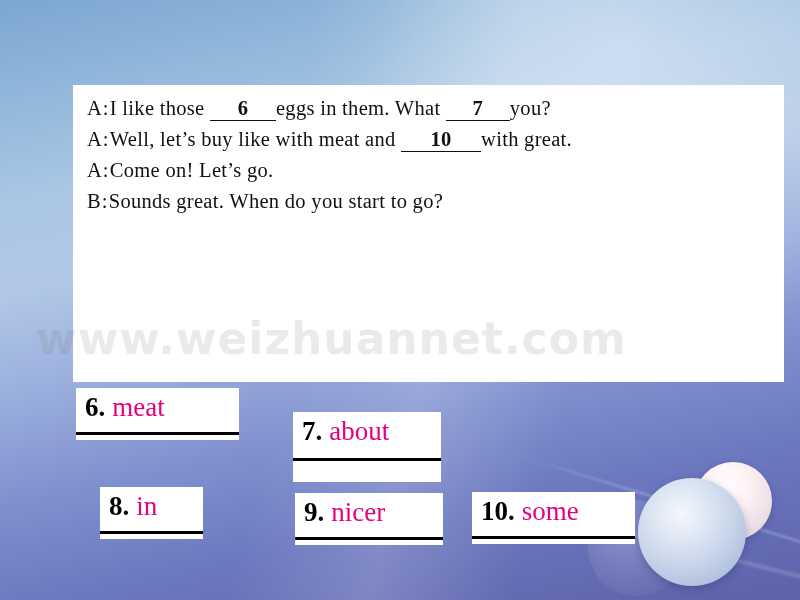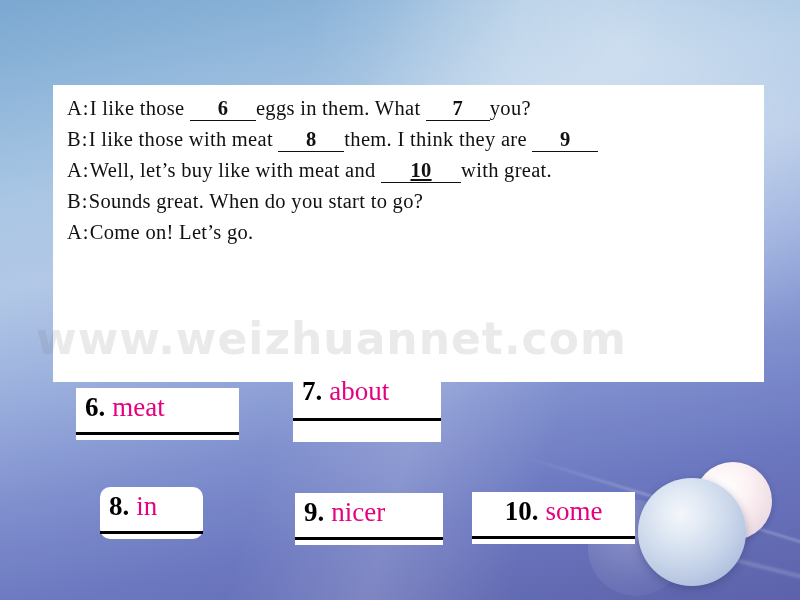--- a/index.html
+++ b/index.html
@@ -53,21 +53,21 @@
     background:
       radial-gradient(circle at 40% 33%, #f4f7fb 0%, #dfe8f3 26%, #c9d6ea 52%, #b4c3e0 74%, #9fb0d6 92%, #8f9ecb 100%);
     box-shadow:0 3px 9px rgba(40,40,90,.30);
   }
   #sphere-ghost{
     left:588px;top:500px;width:96px;height:96px;
     background:radial-gradient(circle at 42% 36%, rgba(255,255,255,.22) 0%, rgba(255,255,255,.07) 60%, rgba(255,255,255,0) 100%);
   }
   
   #content-panel{
-    position:absolute;left:53px;top:85px;width:711px;height:297px;
+    position:absolute;left:73px;top:85px;width:711px;height:297px;
     background:#ffffff;
     box-sizing:border-box;
     padding:8px 14px 0 14px;
   }
   .dlg-line{
     font-size:20.5px;
     line-height:31px;
     color:#111;
     white-space:nowrap;
     letter-spacing:.3px;
@@ -84,21 +84,21 @@
     font-weight:bold;
     font-size:20.5px;
     line-height:24px;
     vertical-align:baseline;
     padding:0 2px;
   }
   .blank.w1{min-width:62px;}
   .blank.w2{min-width:60px;}
   .blank.w3{min-width:62px;}
   .blank.w4{min-width:62px;}
-  .blank.w5{min-width:76px;text-decoration:underline;}
+  .blank.w5{min-width:76px;}
   
   #watermark{
     position:absolute;left:36px;top:313px;width:730px;
     font-family:"DejaVu Sans", sans-serif;
     font-weight:bold;
     font-size:44px;
     letter-spacing:1px;
     color:rgba(120,120,125,.155);
     white-space:nowrap;
     pointer-events:none;
@@ -117,27 +117,27 @@
     font-weight:bold;color:#000;
   }
   .answer-card .word{
     color:#e4007f;padding-left:7px;
   }
   .answer-card .rule{
     position:absolute;left:0;height:3px;background:#000;
   }
   #card-6{left:76px;  top:388px; width:163px; height:52px;}
   #card-6 .rule{top:44px;width:163px;}
-  #card-7{left:293px; top:372px; width:148px; height:70px;}
+  #card-7{left:293px; top:412px; width:148px; height:70px;}
   #card-7 .rule{top:46px;width:148px;}
-  #card-8{left:100px; top:487px; width:103px; height:52px;border-radius:10px;}
+  #card-8{left:100px; top:487px; width:103px; height:52px;}
   #card-8 .rule{top:44px;width:103px;}
   #card-9{left:295px; top:493px; width:148px; height:52px;}
   #card-9 .rule{top:44px;width:148px;}
-  #card-10{left:472px;top:492px; width:163px; height:52px;text-align:center;}
+  #card-10{left:472px;top:492px; width:163px; height:52px;}
   #card-10 .rule{top:44px;width:163px;}
 </style>
 </head>
 <body>
 
 <div id="slide">
 
   <div id="bg-sheen"></div>
   <div id="fold-a"></div>
   <div id="fold-b"></div>
@@ -145,35 +145,32 @@
   <div class="sphere" id="sphere-ghost"></div>
   <div class="sphere" id="sphere-small"></div>
   <div class="sphere" id="sphere-large"></div>
 
   <div id="content-panel">
 
     <div class="dlg-line">
       <span class="spk">A</span><span class="colon">:</span><span>I like those </span><span class="blank w1">6</span><span>eggs in them. What </span><span class="blank w2">7</span><span>you?</span>
     </div>
 
-    <div class="dlg-line">
-      <span class="spk">B</span><span class="colon">:</span><span>I like those with meat </span><span class="blank w3">8</span><span>them. I think they are </span><span class="blank w4">9</span>
-    </div>
 
 
     <div class="dlg-line">
       <span class="spk">A</span><span class="colon">:</span><span>Well, let’s buy like with meat and </span><span class="blank w5">10</span><span>with great.</span>
     </div>
 
     <div class="dlg-line">
+      <span class="spk">A</span><span class="colon">:</span><span>Come on!  Let’s go.</span>
+    </div>
+
+    <div class="dlg-line">
       <span class="spk">B</span><span class="colon">:</span><span>Sounds great. When do you start to go?</span>
-    </div>
-
-    <div class="dlg-line">
-      <span class="spk">A</span><span class="colon">:</span><span>Come on!  Let’s go.</span>
     </div>
 
   </div>
 
   <div id="watermark">www.weizhuannet.com</div>
 
   <div class="answer-card" id="card-6">
     <span class="num">6.</span><span class="word">meat</span>
     <span class="rule"></span>
   </div>

